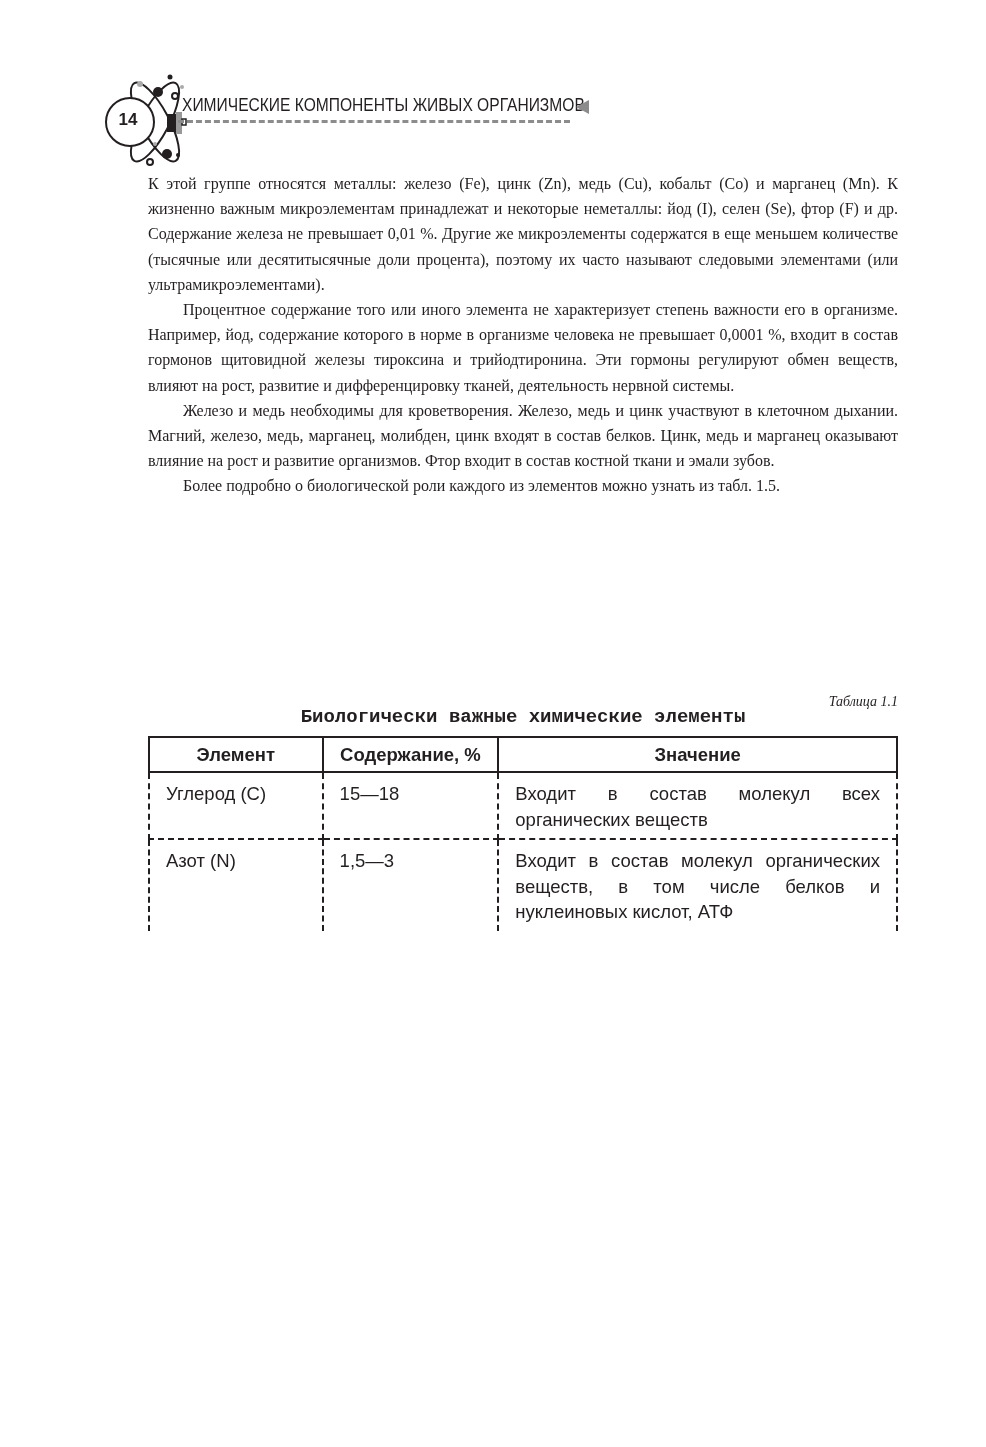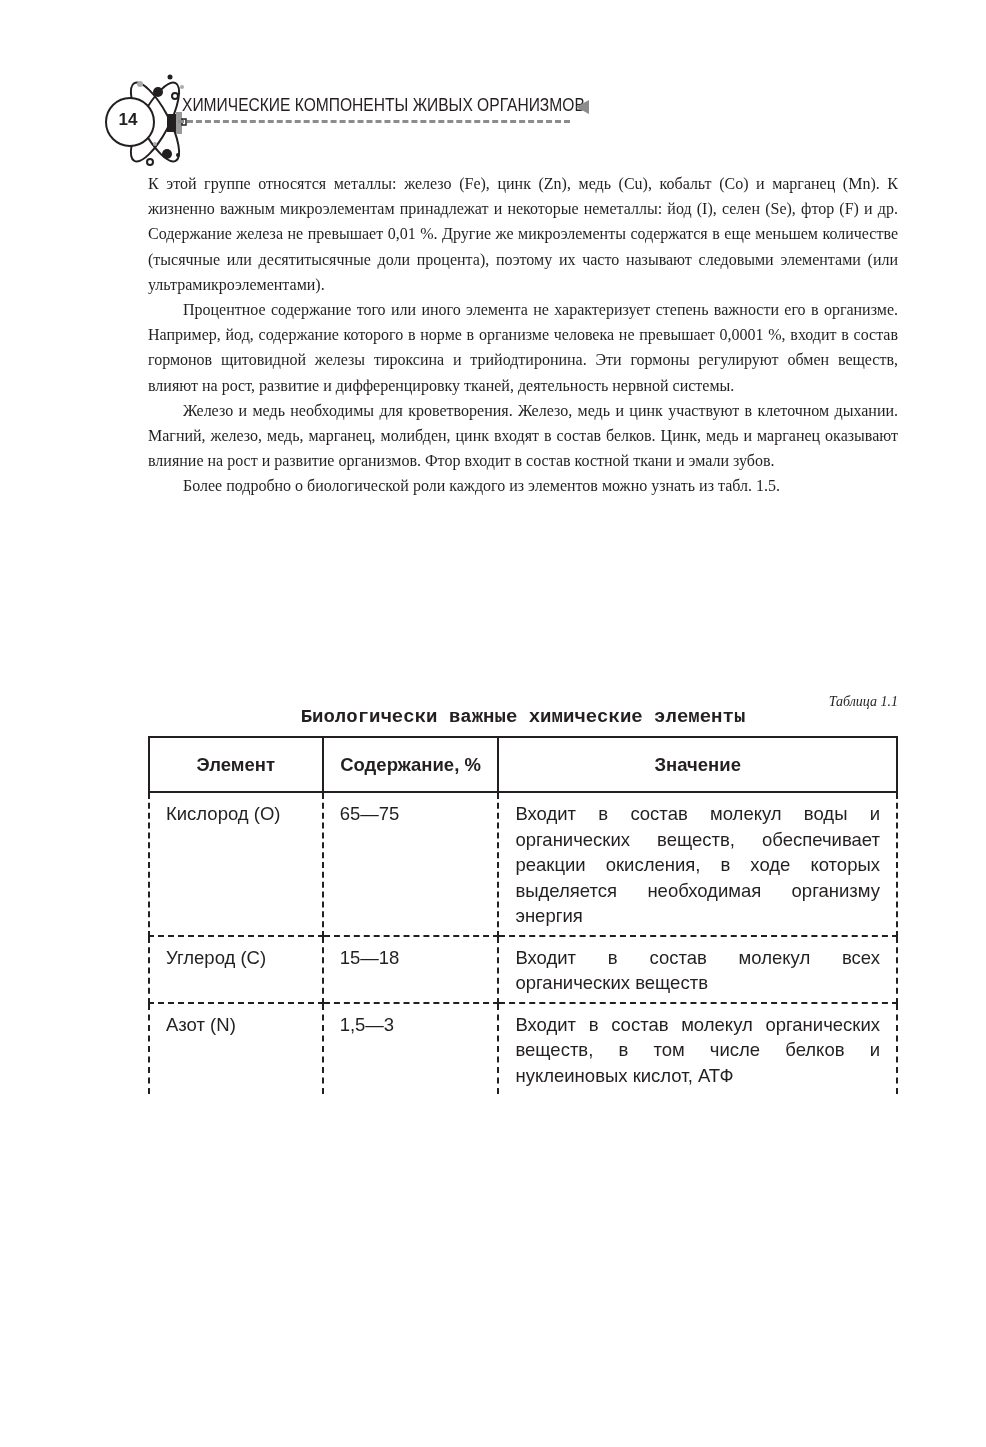--- a/index.html
+++ b/index.html
@@ -9,21 +9,21 @@
   .page-num { position:absolute; left:10px; top:38px; width:36px; text-align:center; font-family:"Liberation Sans", sans-serif; font-size:17px; font-weight:bold; color:#231f20; }
   .running-title { position:absolute; left:82px; top:22px; font-family:"Liberation Sans", sans-serif; font-size:19px; letter-spacing:0px; transform:scaleX(0.82); transform-origin:left; white-space:nowrap; color:#231f20; }
   .dash-line { position:absolute; left:78px; top:48px; width:392px; border-top:3px dashed #8c8c8c; }
   .arrow { position:absolute; left:476px; top:28px; width:0; height:0; border-top:7px solid transparent; border-bottom:7px solid transparent; border-right:13px solid #8c8c8c; }
   .body-text { position:absolute; left:148px; top:171px; width:750px; font-family:"Liberation Serif", serif; font-size:16px; line-height:25.2px; text-align:justify; color:#231f20; }
   .body-text p { margin:0; }
   .body-text p.indent { text-indent:35px; }
   .table-caption { position:absolute; left:148px; top:678px; width:750px; text-align:right; font-family:"Liberation Serif", serif; font-style:italic; font-size:14px;margin-top:16px; }
   .table-title { position:absolute; left:148px; top:706px; width:750px; text-align:center; font-family:Liberation Mono, monospace; font-weight:bold; font-size:19px; }
   .tbl { position:absolute; left:148px; top:736px; width:750px; border-collapse:collapse; font-family:"Liberation Sans", sans-serif; font-size:18.5px; line-height:25.5px; }
-  .tbl th { border:2px solid #231f20; font-weight:bold; height:33px; padding:10px; text-align:center; font-size:18.5px; }
+  .tbl th { border:2px solid #231f20; font-weight:bold; height:33px; padding:0; text-align:center; font-size:18.5px; }
   .tbl td { border:2px dashed #231f20; vertical-align:top; padding:8px 16px 6px 16px; }
   .tbl td.val { text-align:justify; }
   .tbl tr:last-child td { border-bottom:none; }
   .col1 { width:174px; } .col2 { width:176px; } .col3 { width:400px; }
 </style>
 </head>
 <body>
 
 <div class="header">
   <svg class="logo" viewBox="0 0 100 100">
@@ -67,25 +67,20 @@
     </colgroup>
   <thead>
     <tr>
       <th>Элемент</th>
       <th>Содержание, %</th>
       <th>Значение</th>
     </tr>
   </thead>
   <tbody>
     <tr>
-      <td>Кислород (O)</td>
-      <td>65—75</td>
-      <td class="val">Входит в состав молекул воды и органических веществ, обеспечивает реакции окисления, в ходе которых выделяется необходимая организму энергия</td>
-    </tr>
-    <tr>
       <td>Углерод (C)</td>
       <td>15—18</td>
       <td class="val">Входит в состав молекул всех органических веществ</td>
     </tr>
     <tr>
       <td>Азот (N)</td>
       <td>1,5—3</td>
       <td class="val">Входит в состав молекул органических веществ, в том числе белков и нуклеиновых кислот, АТФ</td>
     </tr>
   </tbody>

